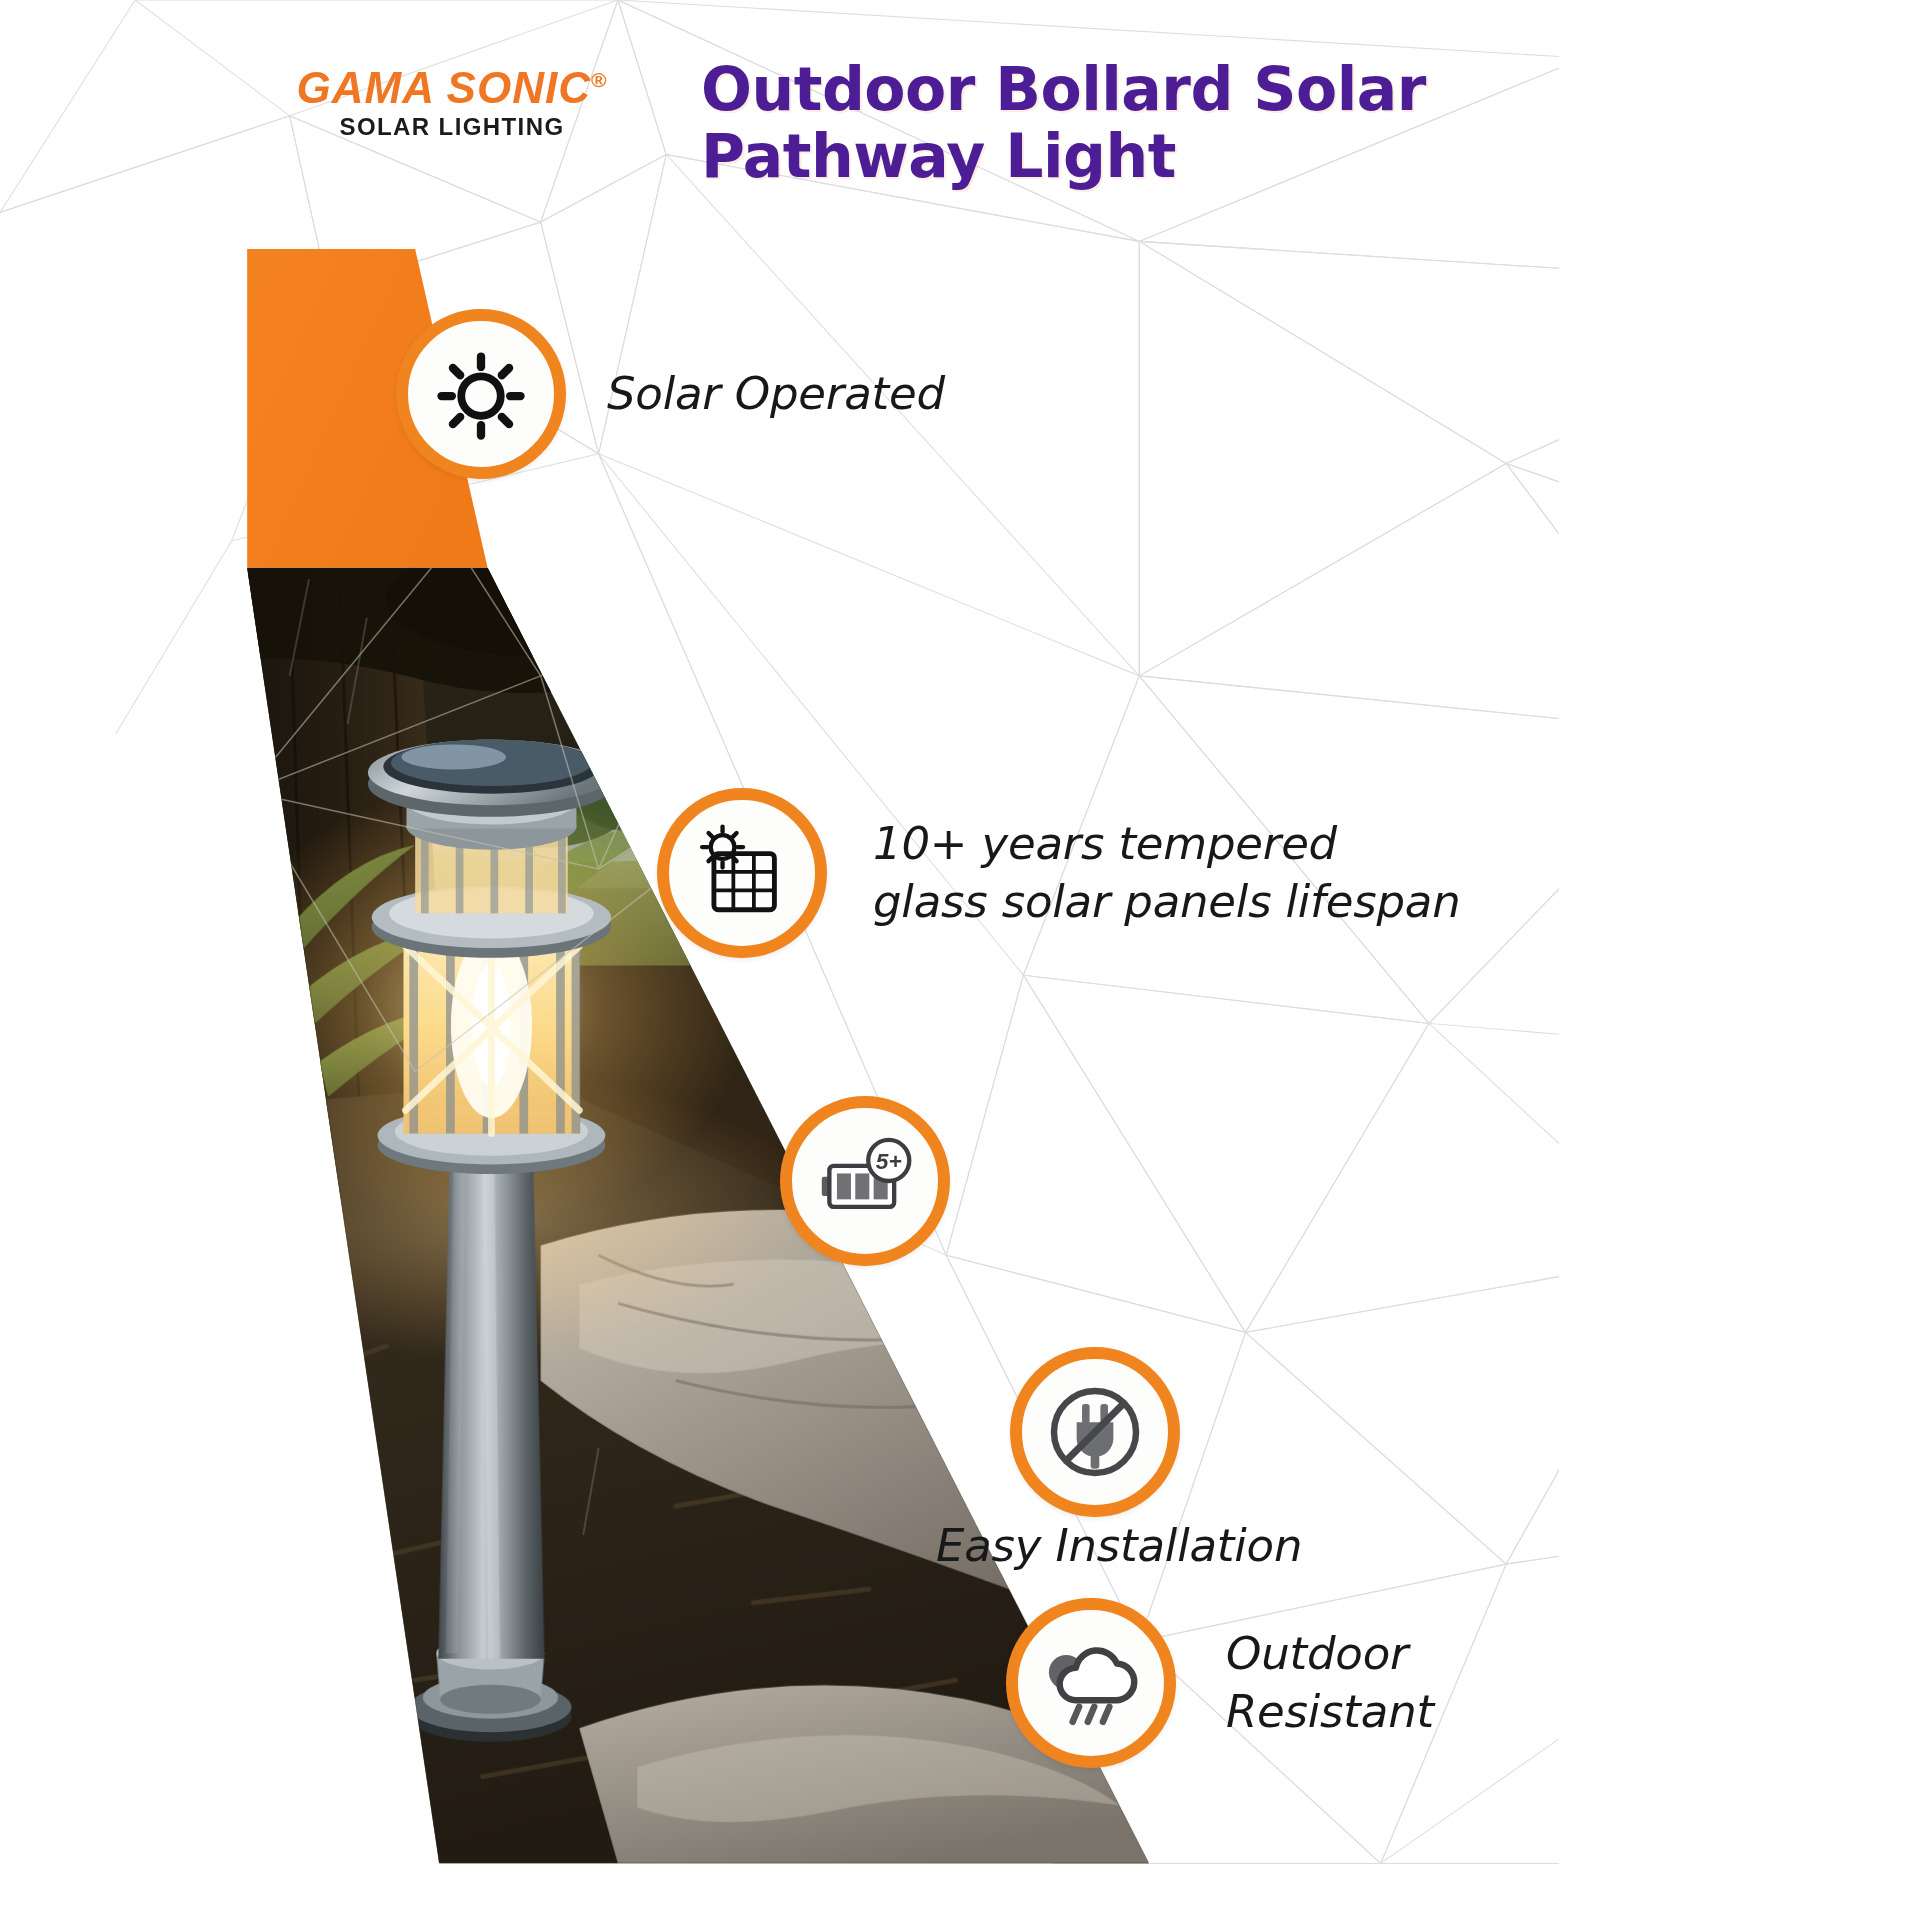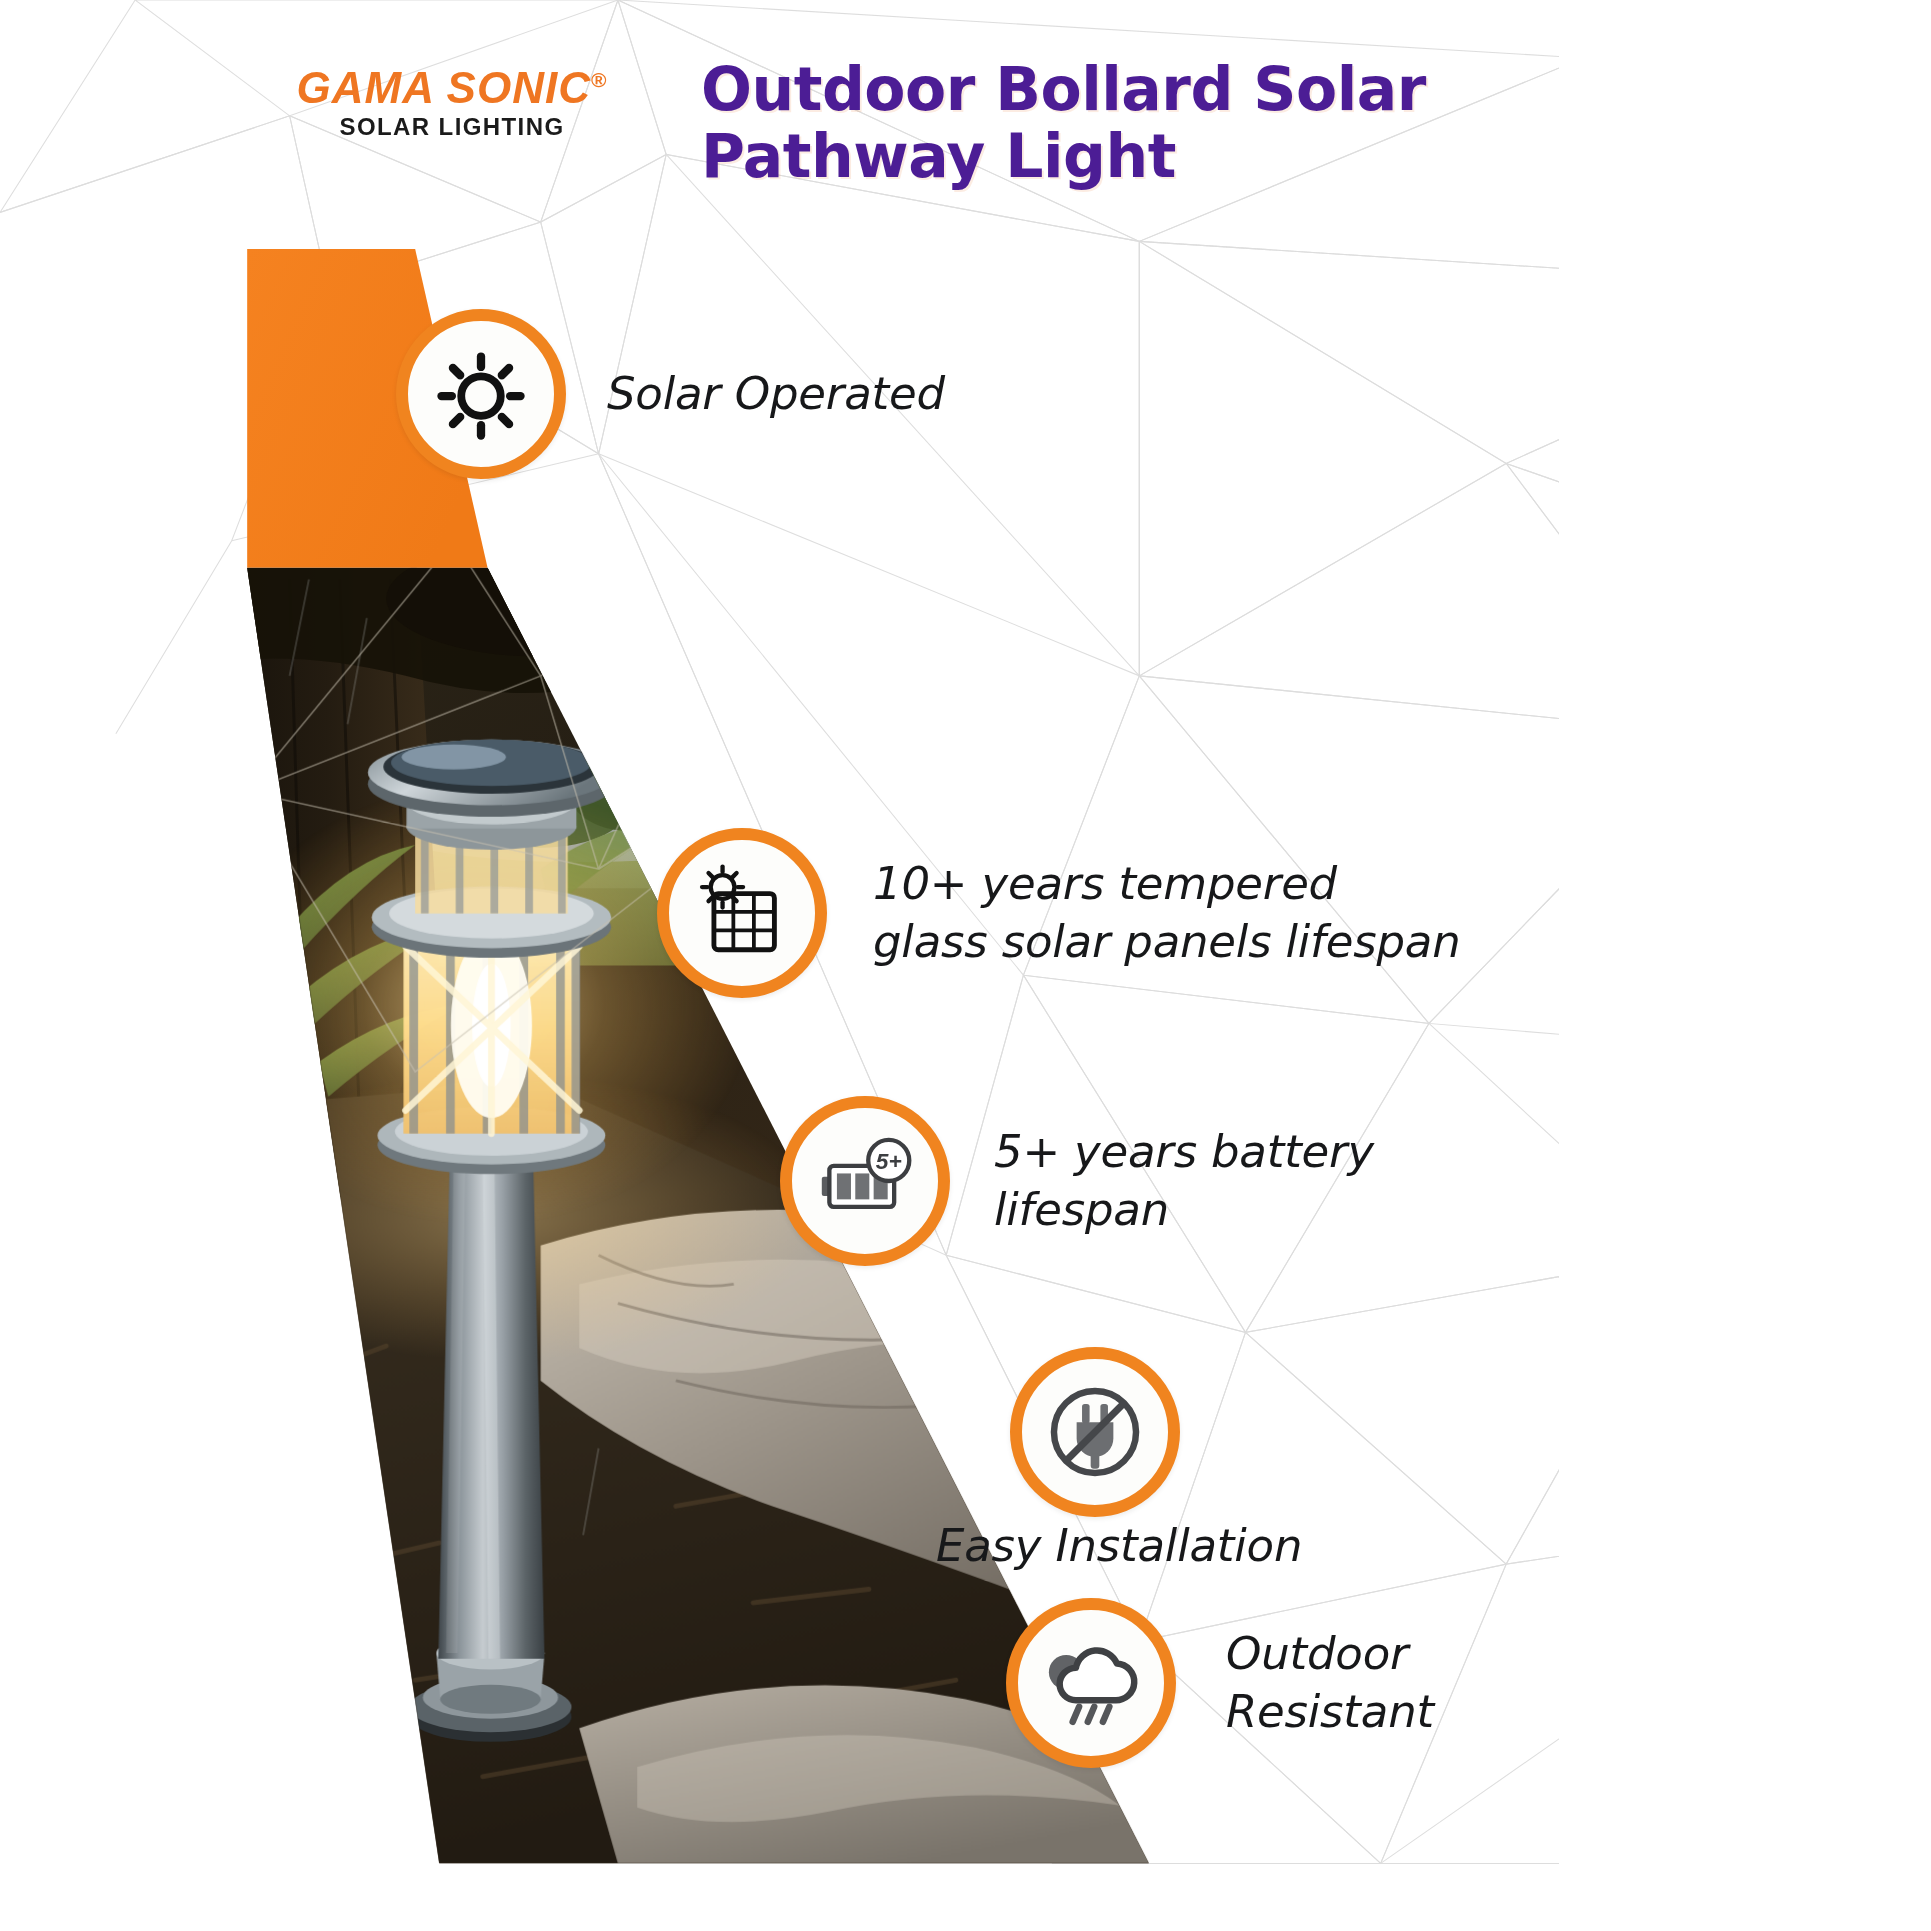--- a/index.html
+++ b/index.html
@@ -68,21 +68,21 @@
     font-size:45px;
     line-height:1.30;
     color:#17181a;
     white-space:pre-line;
     letter-spacing:-0.2px;
   }
 
   
   #f0{left:396px;top:309px;}
   #f1{left:546px;top:568px;}
-  #f2{left:657px;top:828px;}
+  #f2{left:657px;top:788px;}
   #f3{left:780px;top:1096px;}
   #f4{left:888px;top:1347px;flex-direction:column;}
   #f5{left:1006px;top:1598px;}
 
   #f2 .feature-label{margin-left:46px;}
   #f3 .feature-label{margin-left:44px;}
   #f4 .feature-label{margin-left:48px;}
   #f5 .feature-label{margin-left:50px;}
 </style>
 </head>
@@ -426,21 +426,20 @@
         <rect x="17" y="36" width="60" height="38" rx="4" fill="#ffffff" stroke="#3c3e41" stroke-width="4"></rect>
 
         <rect x="24" y="43" width="13" height="24" fill="#6f7174"></rect>
         <rect x="41" y="43" width="13" height="24" fill="#6f7174"></rect>
         <rect x="58" y="43" width="13" height="24" fill="#6f7174"></rect>
 
         <circle cx="72" cy="31" r="19" fill="#ffffff" stroke="#3c3e41" stroke-width="4"></circle>
         <text x="72" y="39" text-anchor="middle" font-family="'Liberation Sans', sans-serif" font-size="21" font-weight="bold" fill="#3c3e41">5+</text>
       </svg>
     </div>
-    <div class="feature-label">5+ years battery lifespan</div>
   </div>
 
   <div class="feature" id="f4">
     <div class="badge">
       <svg width="108" height="108" viewBox="0 0 100 100">
         <circle cx="50" cy="50" r="38" fill="none" stroke="#45474a" stroke-width="6"></circle>
 
         <rect x="38" y="24" width="7" height="18" rx="2.5" fill="#6c6e71"></rect>
         <rect x="55" y="24" width="7" height="18" rx="2.5" fill="#6c6e71"></rect>
 

